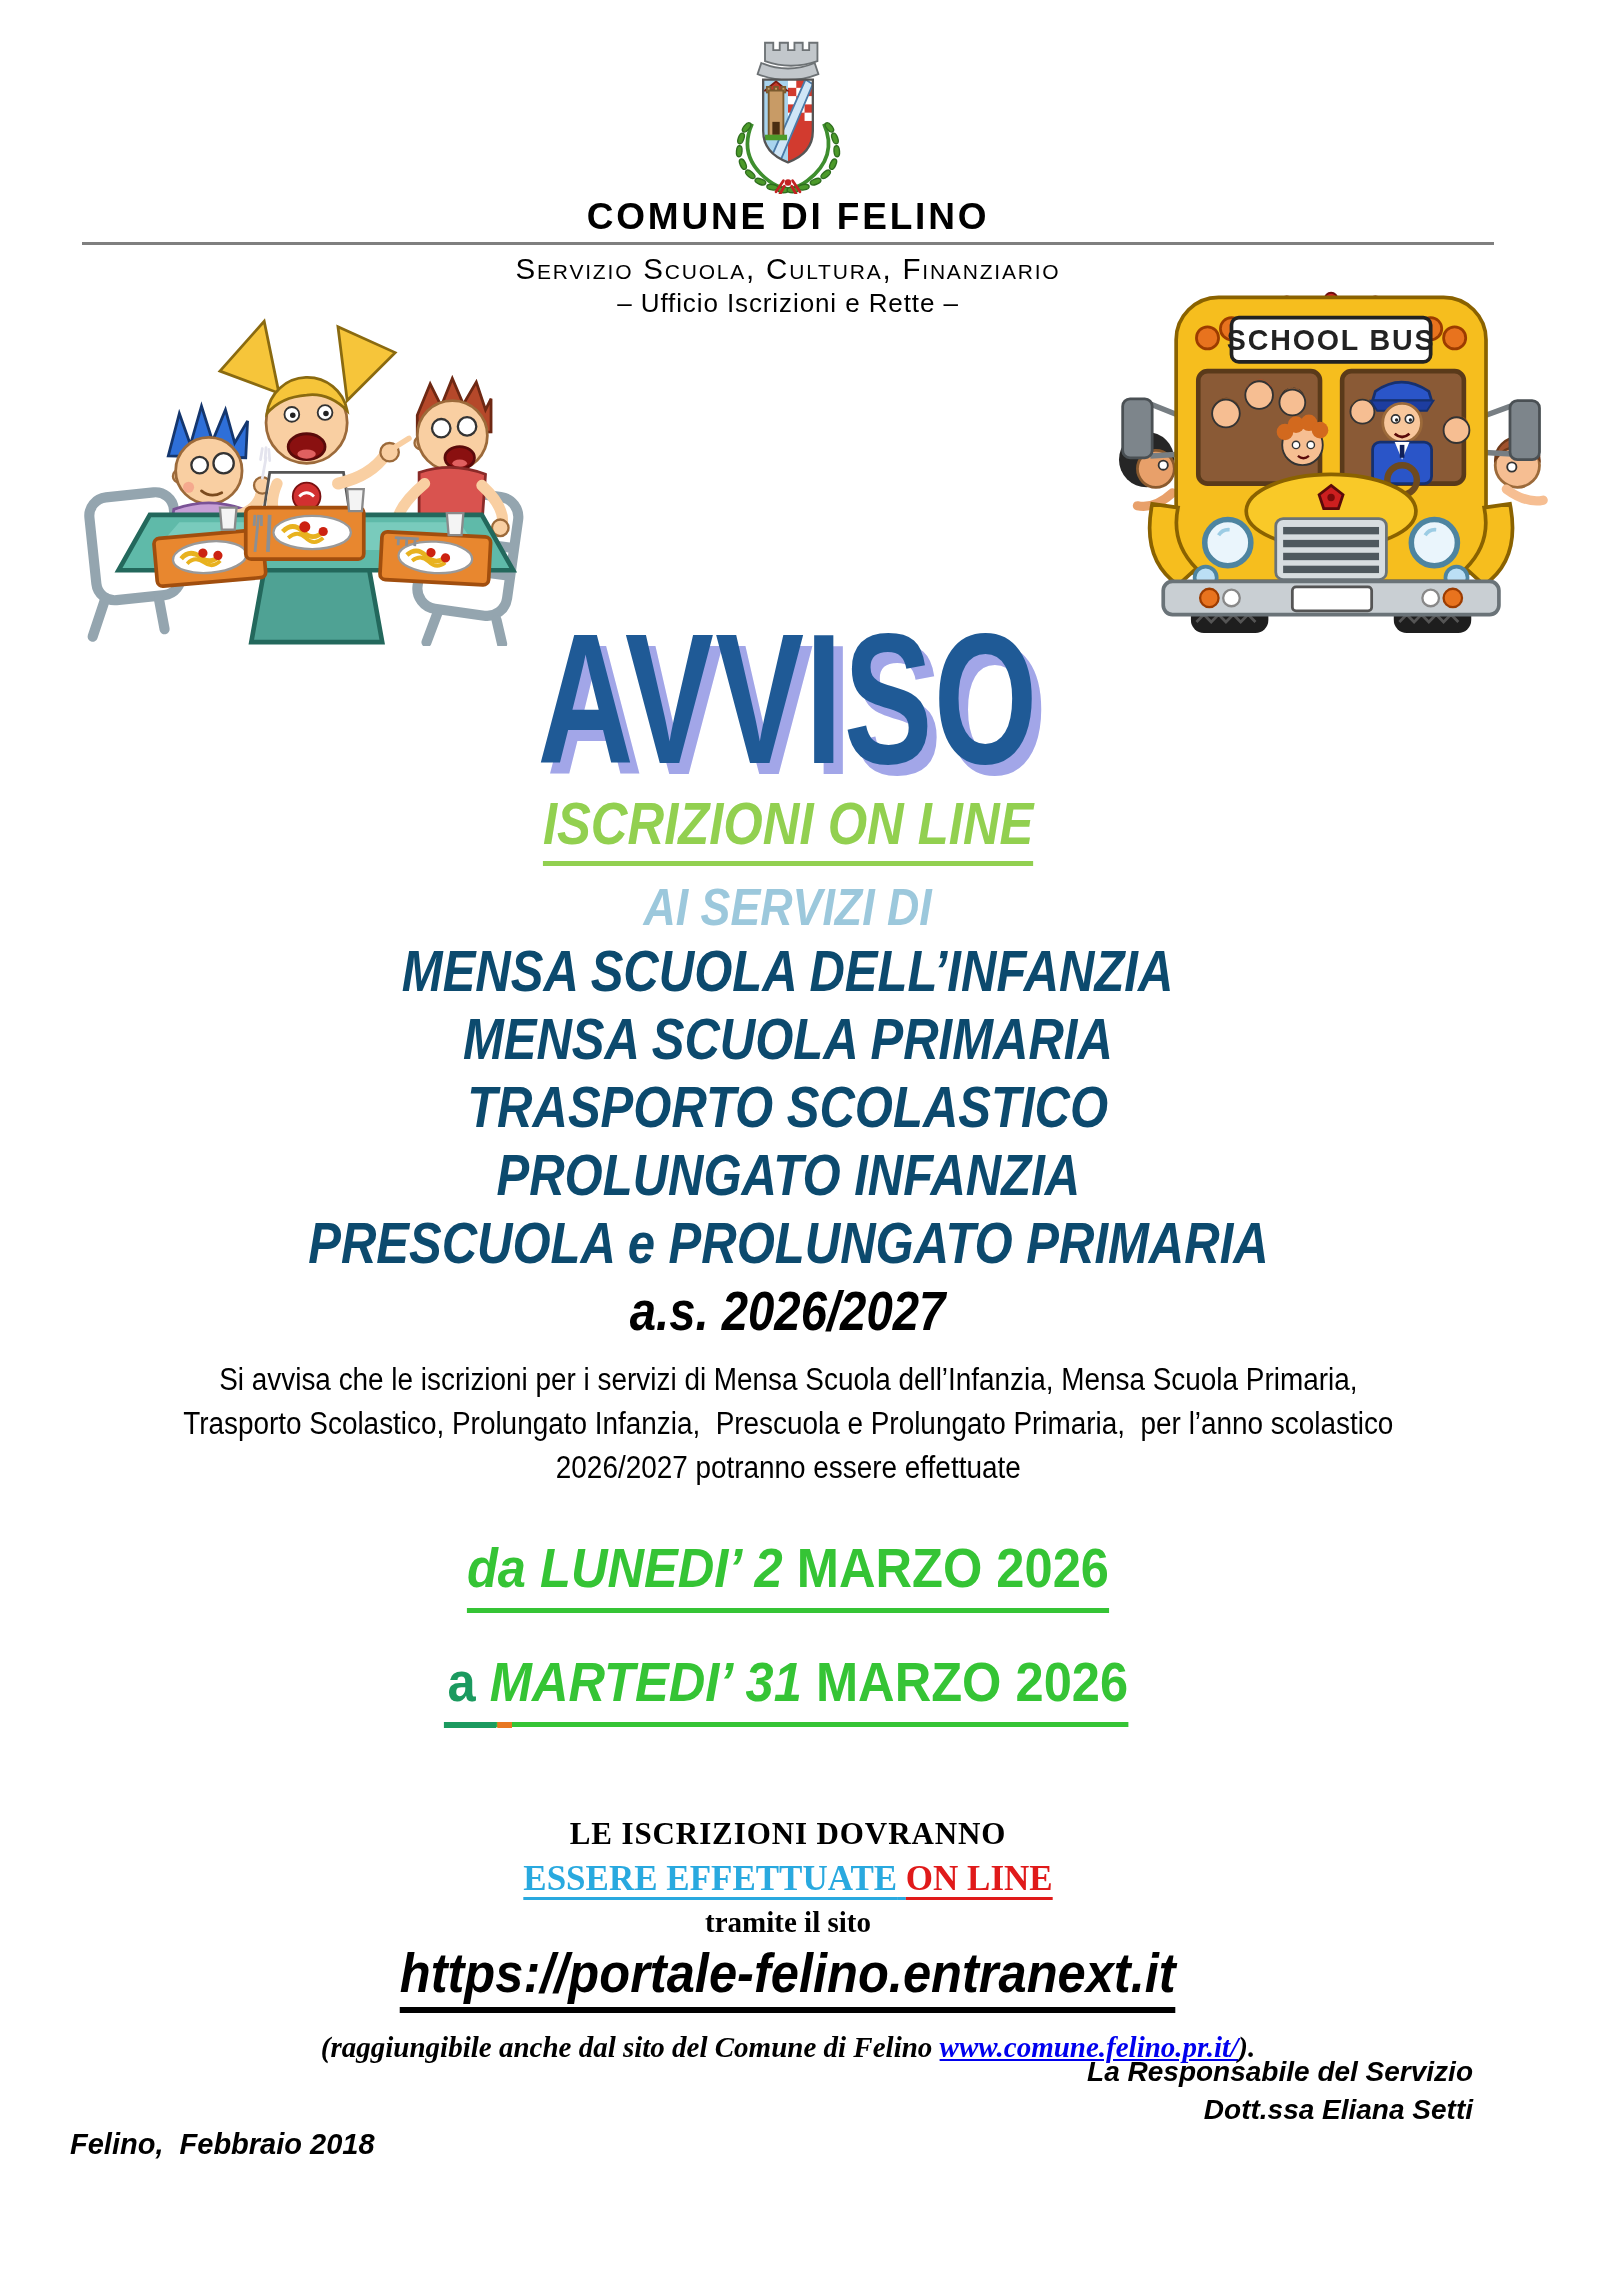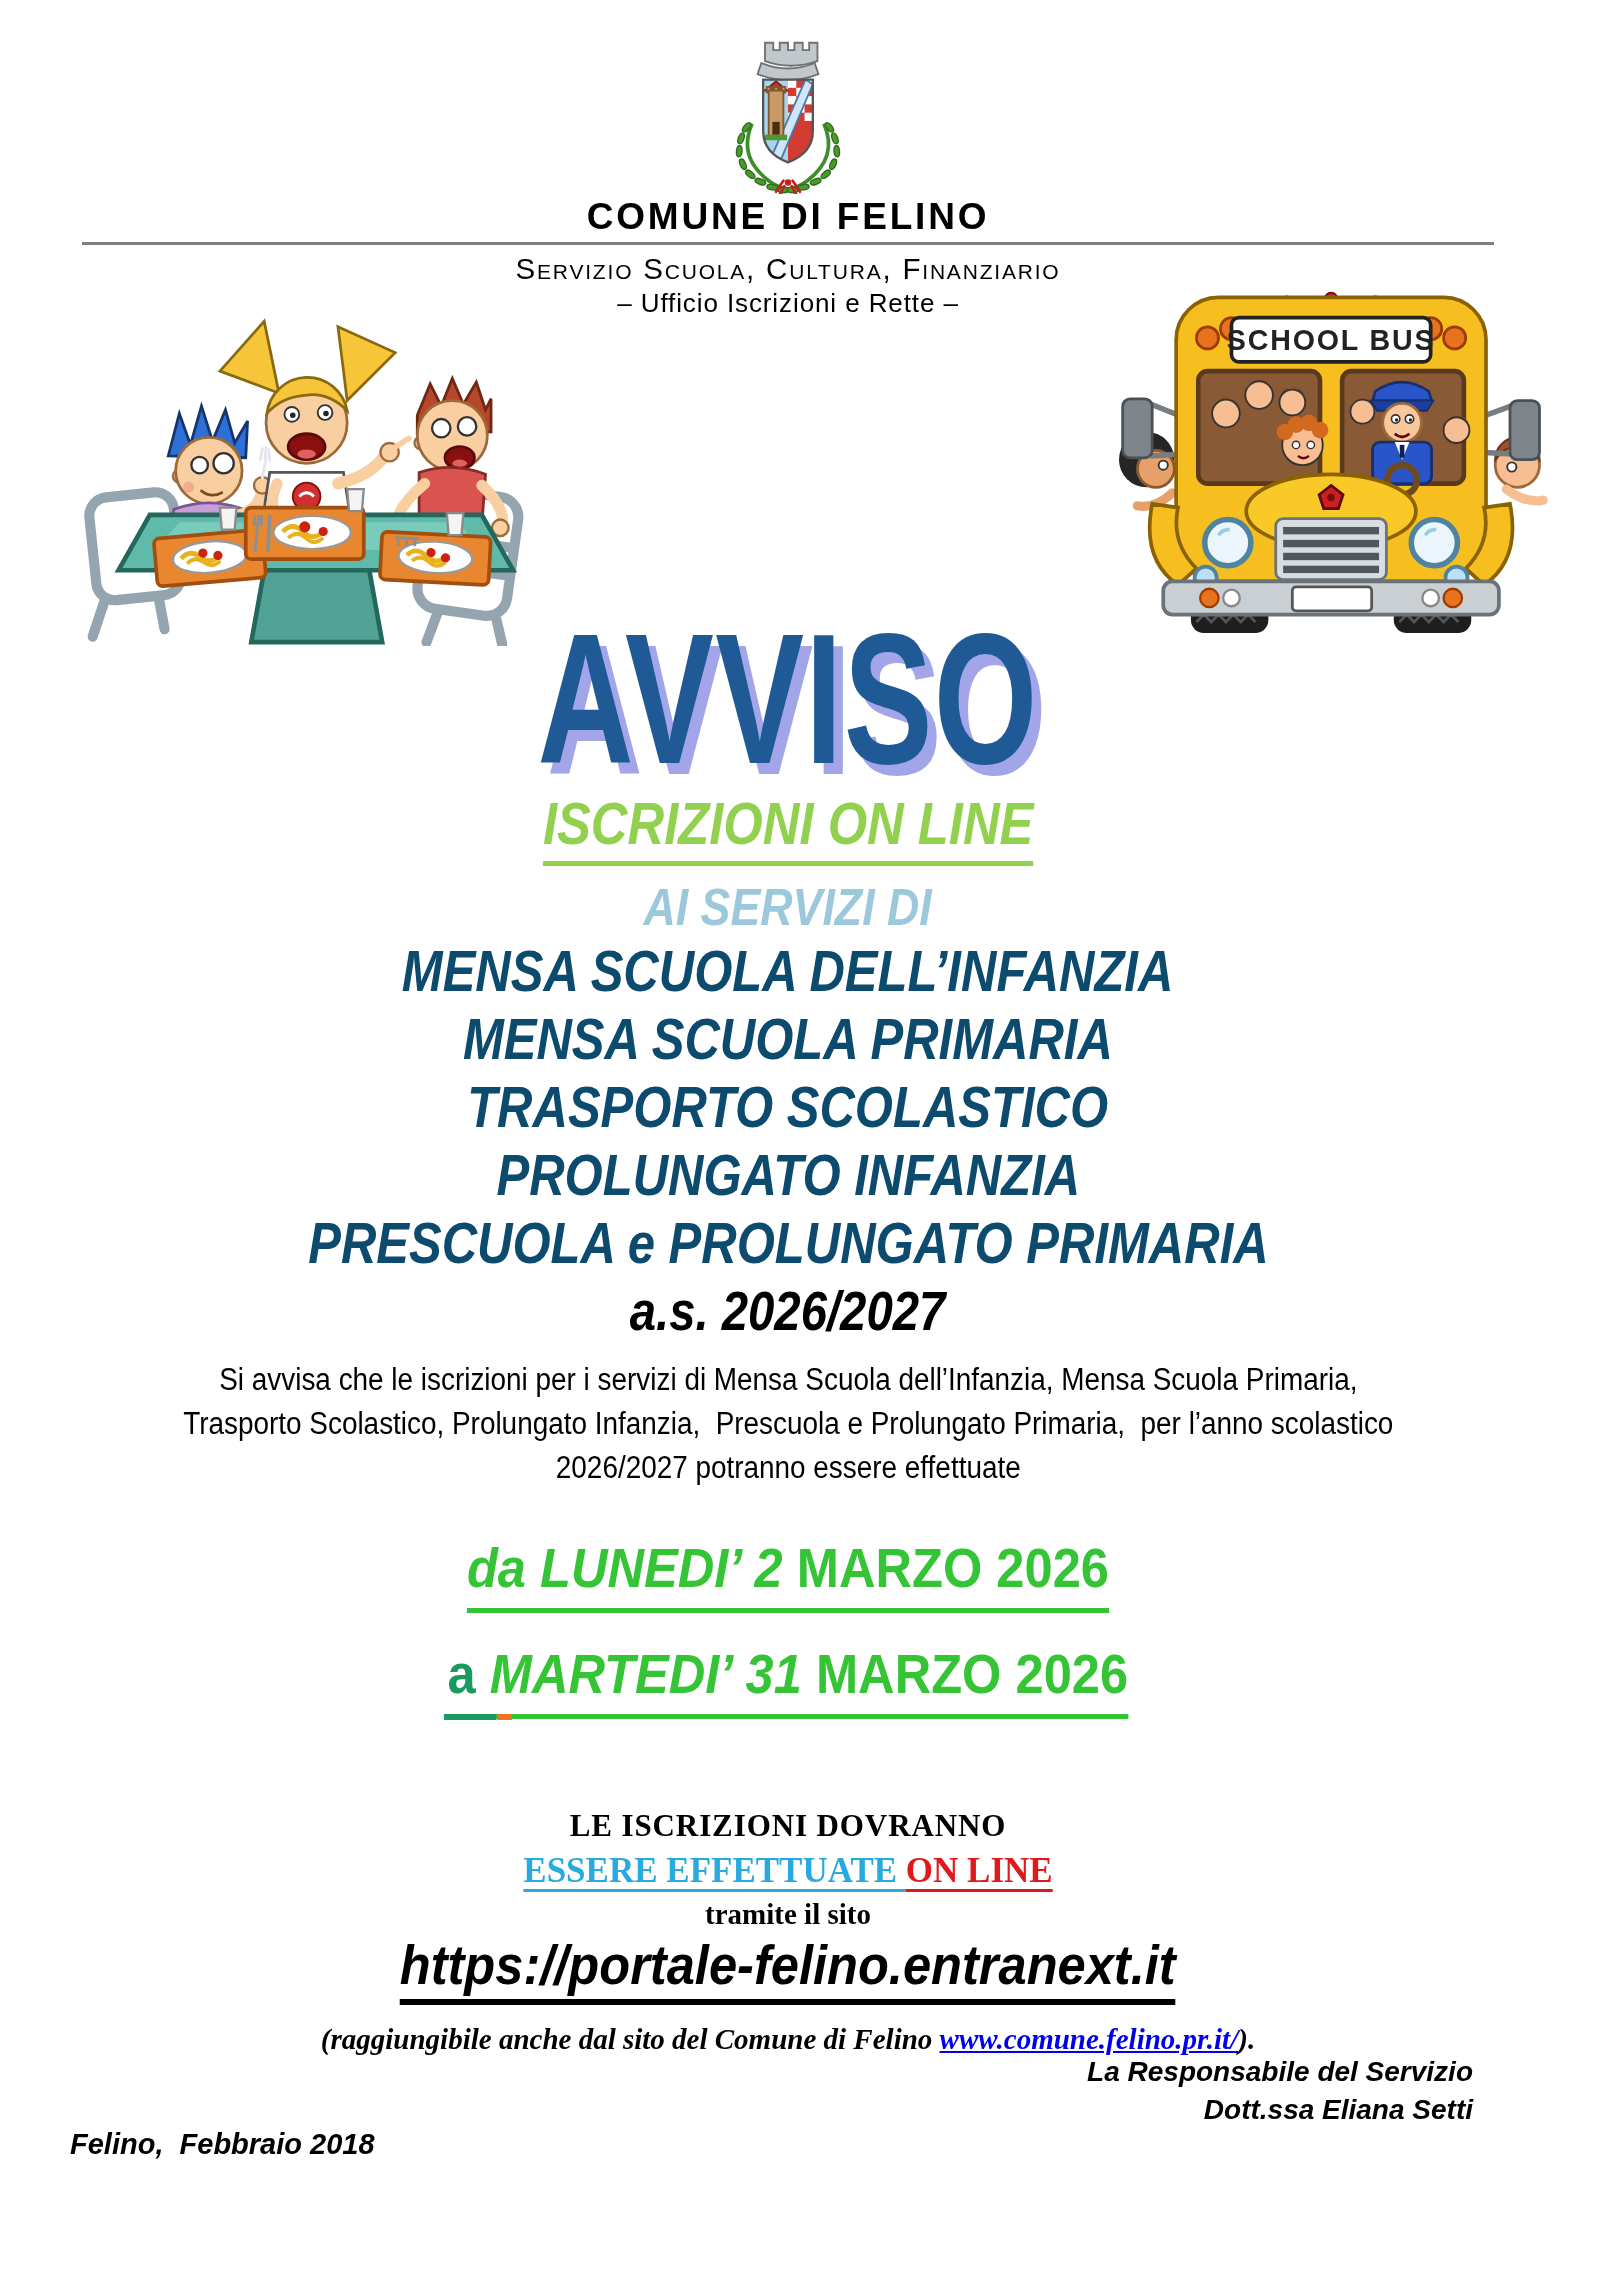--- a/index.html
+++ b/index.html
@@ -41,21 +41,21 @@
 
   .service { font-size: 57px; font-weight: bold; font-style: italic; color: #0c4a6e; line-height: 68px; }
   .as-line { font-size: 55px; font-weight: bold; font-style: italic; color: #000; line-height: 68px; }
 
   .body-par { margin-top: 13px; font-size: 31px; line-height: 44px; }
   .body-par .cond { transform: scaleX(0.9); }
 
   .date-line { font-size: 55px; font-weight: bold; color: #35C435; }
   .date-line .cond { transform: scaleX(0.92); }
   .dl1 { margin-top: 46px; text-align: center; }
-  .dl2 { margin-top: 29px; }
+  .dl2 { margin-top: 37px; }
   .useg { display: inline-block; border-bottom: 5.5px solid #35C435; padding-bottom: 8.3px; white-space: pre; }
   .useg2 { position: relative; }
   .useg2::before { content: ""; position: absolute; left: -3.7px; bottom: -5.5px; width: 57px; height: 5.5px; background: #1B9A5F; }
   .useg2::after  { content: ""; position: absolute; left: 54px; bottom: -5.5px; width: 15.7px; height: 5.5px; background: #E87722; }
   .it { font-style: italic; }
   .a-dark { color: #1B9A5F; }
 
   .serif { font-family: "Liberation Serif", serif; }
   .le-iscr { margin-top: 89px; font-size: 31px; font-weight: bold; letter-spacing: 0.9px; }
   .essere { margin-top: 6.5px; font-size: 35px; font-weight: bold; }

